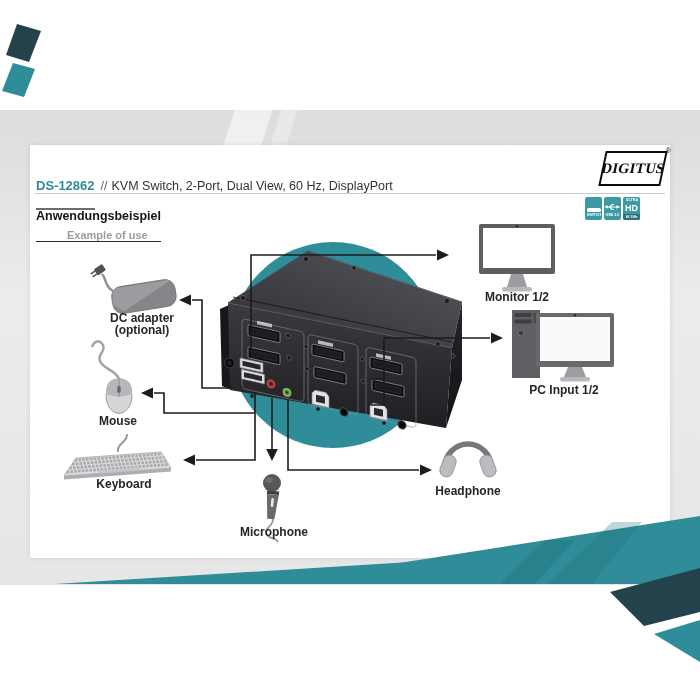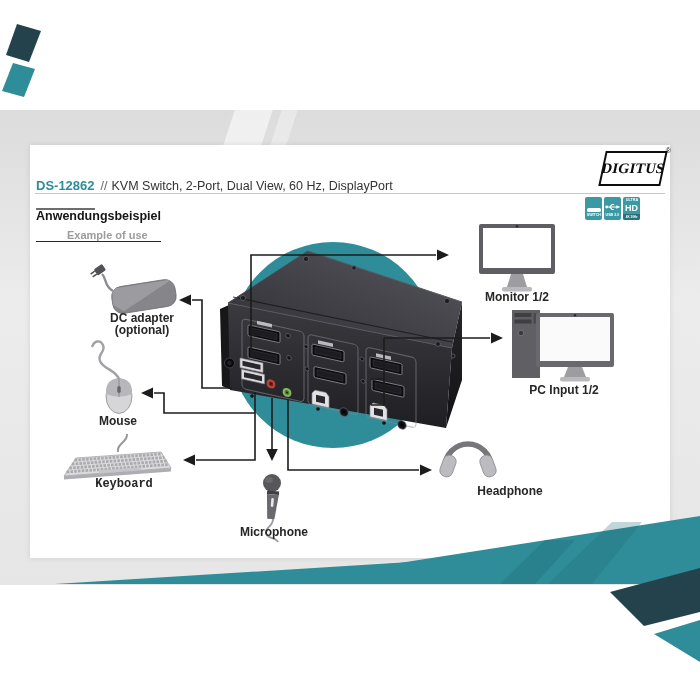--- a/index.html
+++ b/index.html
@@ -296,20 +296,20 @@
         </div>
       </div>
     </div>
 
     <div class="heading">Anwendungsbeispiel</div>
     <div class="subheading">Example of use</div>
 
     <div class="dlabel" style="left:142px;top:311px;">DC adapter</div>
     <div class="dlabel" style="left:142px;top:323px;">(optional)</div>
     <div class="dlabel" style="left:118px;top:414px;">Mouse</div>
-    <div class="dlabel" style="left:124px;top:477px;font-family:Liberation Mono, monospace;">Keyboard</div>
+    <div class="dlabel" style="left:124px;top:477px;">Keyboard</div>
     <div class="dlabel" style="left:274px;top:525px;">Microphone</div>
-    <div class="dlabel" style="left:468px;top:484px;margin-left:42px;">Headphone</div>
+    <div class="dlabel" style="left:468px;top:484px;">Headphone</div>
     <div class="dlabel" style="left:517px;top:290px;">Monitor 1/2</div>
     <div class="dlabel" style="left:564px;top:383px;">PC Input 1/2</div>
   </div>
 
 </div>
 
 </body></html>

